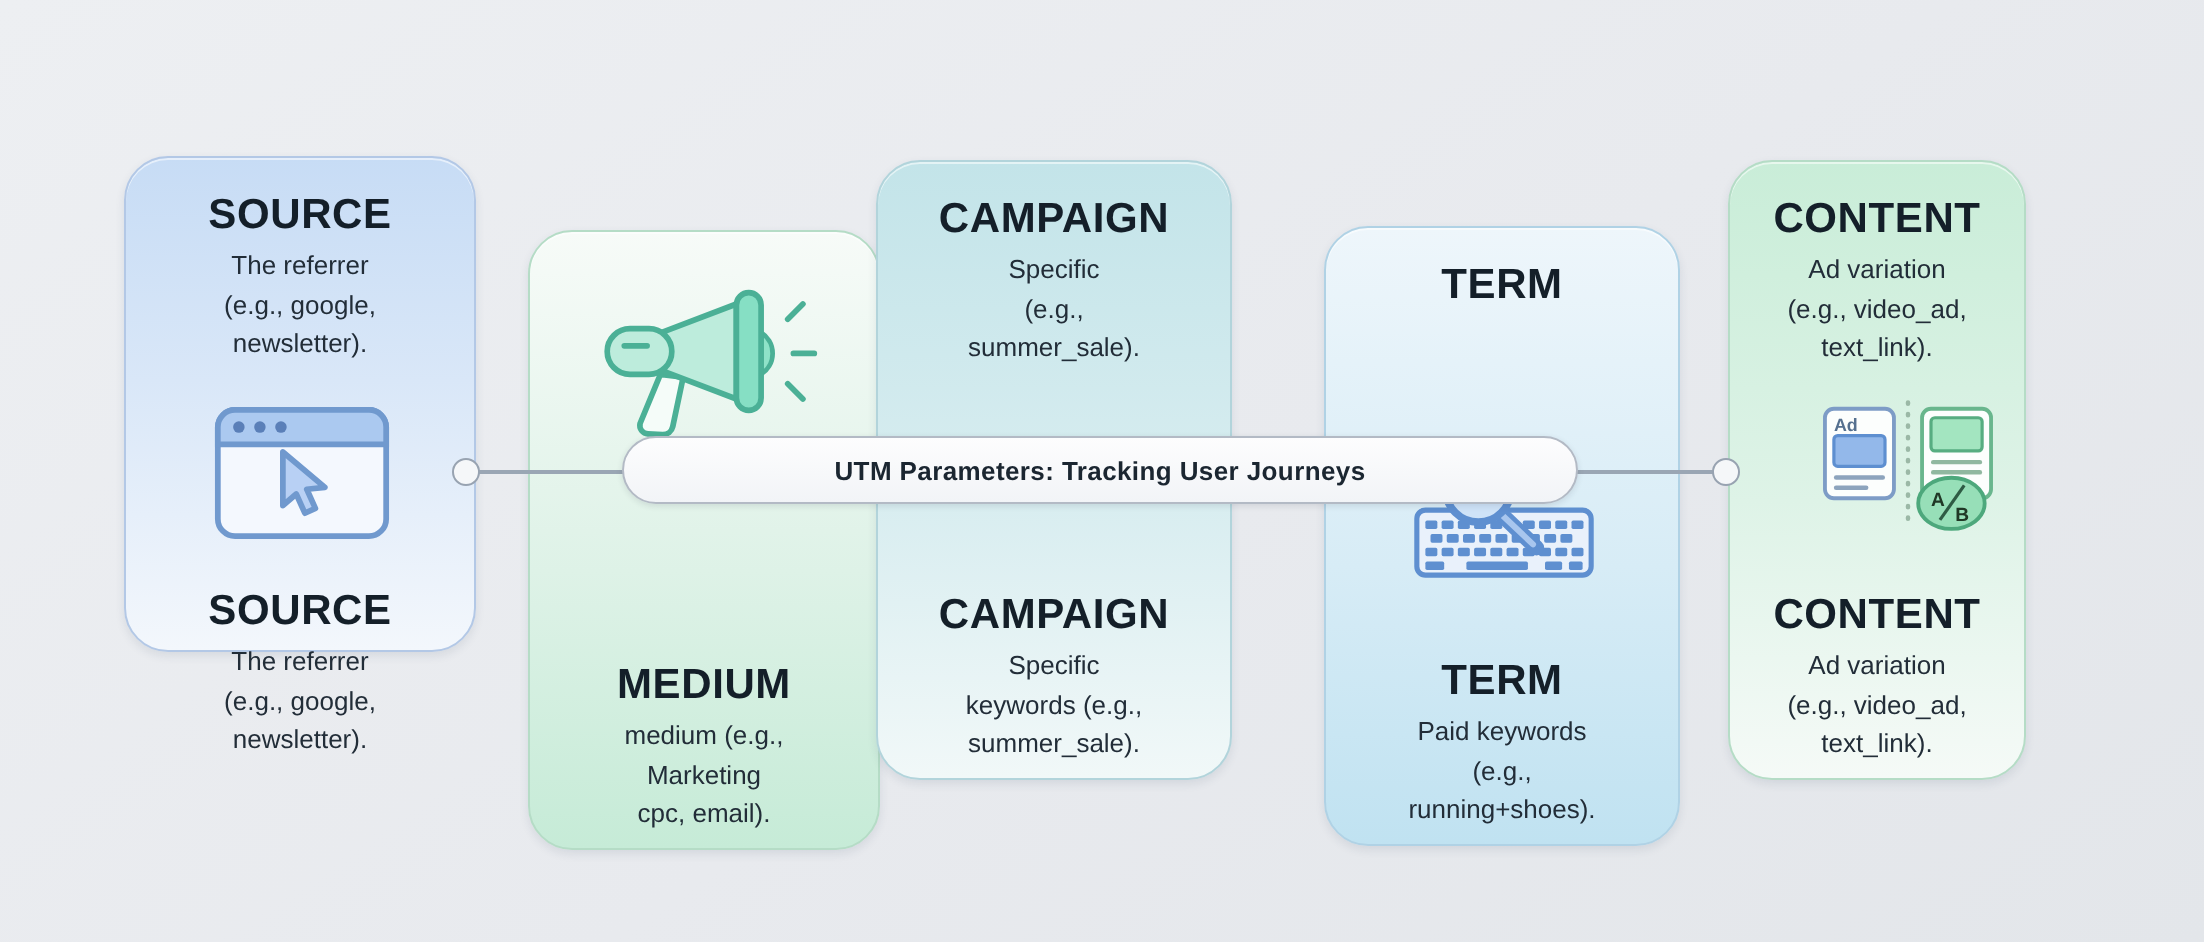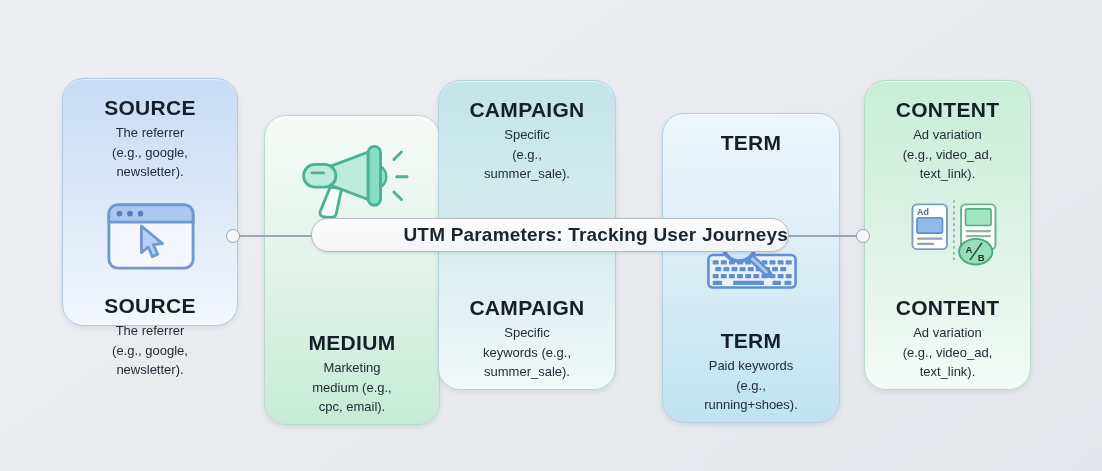--- a/index.html
+++ b/index.html
@@ -16,21 +16,21 @@
     z-index:1;
   }
   .card-source   { left:62px; top:78px; height:248px;
     background:linear-gradient(180deg,#c7dcf5 0%,#d9e7f8 45%,#f3f7fc 100%); border-color:#b3c8e6; }
   .card-medium   { left:264px;
     background:linear-gradient(180deg,#f7fbf8 0%,#def2e7 55%,#c6ebd7 100%); border-color:#b5dcc6;margin-top:35px; }
   .card-campaign { left:438px; width:178px;
     background:linear-gradient(180deg,#c3e4e9 0%,#d8edf0 55%,#f1f8f8 100%); border-color:#b2d4db; }
   .card-term     { left:662px; width:178px;
     background:linear-gradient(180deg,#eef6fb 0%,#d7ecf6 55%,#c0e2f1 100%); border-color:#b0d2e5;margin-top:33px; }
-  .card-content  { left:864px; width:167px;
+  .card-content  { left:864px; width:149px;
     background:linear-gradient(180deg,#c9edd8 0%,#def3e7 55%,#f5faf7 100%); border-color:#b5dcc6; }
 
   .block { position:absolute; left:5px; right:5px; text-align:center; }
   .block-top    { top:17px; }
   .block-bottom { top:215px; }
   .block h2 { margin:0 0 3px; font-size:21px; line-height:24px; letter-spacing:.3px;
               color:#141f29; font-weight:bold; }
   .block .line { font-size:13px; line-height:19.5px; color:#222d38; }
 
   .icon { position:absolute; z-index:1; }
@@ -43,22 +43,22 @@
                background:#9aa6b4; z-index:2; }
   .node { position:absolute; top:229px; width:14px; height:14px; border-radius:50%;
           background:#f5f7f9; border:1.5px solid #98a3b1; box-sizing:border-box; z-index:4; }
   .node-left  { left:226px; }
   .node-right { left:856px; }
 
   .banner {
     position:absolute; left:311px; top:218px; width:478px; height:34px; z-index:3;
     background:linear-gradient(180deg,#fdfdfe 0%,#f2f4f7 100%);
     border:1.5px solid #b3bac5; border-radius:20px; box-sizing:border-box;
-    display:flex; align-items:center; justify-content:flex-end;
-    font-size:19px; font-weight:bold; letter-spacing:.2px; color:#1b2631;
+    display:flex; align-items:center; justify-content:center;
+    font-size:13px; font-weight:bold; letter-spacing:.2px; color:#1b2631;
     box-shadow:0 1px 3px rgba(30,40,60,.12);
   }
 </style>
 </head>
 <body>
 
 <div class="stage">
 
   <div class="connector"></div>
   <div class="node node-left"></div>
@@ -92,22 +92,22 @@
       <path d="M89 35 a13 13 0 0 1 0 22 Z" fill="#8fe2c8" stroke="#4bb096" stroke-width="2.5"></path>
       <path d="M36 57 l12 1.5 -5.5 26 a5.5 5.5 0 0 1 -5.4 4.3 l-7.6 -0.4 a4.5 4.5 0 0 1 -4.2 -5.5 Z" fill="#f5fcf9" stroke="#4bb096" stroke-width="3" stroke-linejoin="round"></path>
       <path d="M76 20 L34 36 v18 L76 70 Z" fill="#bdecdc" stroke="#4bb096" stroke-width="3" stroke-linejoin="round"></path>
       <rect x="8" y="33" width="34" height="24" rx="12" fill="#bdecdc" stroke="#4bb096" stroke-width="3"></rect>
       <line x1="17" y1="42" x2="29" y2="42" stroke="#4bb096" stroke-width="3" stroke-linecap="round"></line>
       <rect x="76" y="14" width="13" height="62" rx="6.5" fill="#86dfc4" stroke="#4bb096" stroke-width="3"></rect>
       <path d="M103 28 l8 -8 M106 46 h11 M103 62 l8 8" stroke="#4bb096" stroke-width="3" stroke-linecap="round" fill="none"></path>
     </svg>
     <div class="block block-bottom">
       <h2>MEDIUM</h2>
+      <div class="line">medium (e.g.,</div>
       <div class="line">Marketing</div>
-      <div class="line">medium (e.g.,</div>
       <div class="line">cpc, email).</div>
     </div>
   </section>
 
   <section class="card card-campaign">
     <div class="block block-top">
       <h2>CAMPAIGN</h2>
       <div class="line">Specific</div>
       <div class="line">(e.g.,</div>
       <div class="line">summer_sale).</div>

